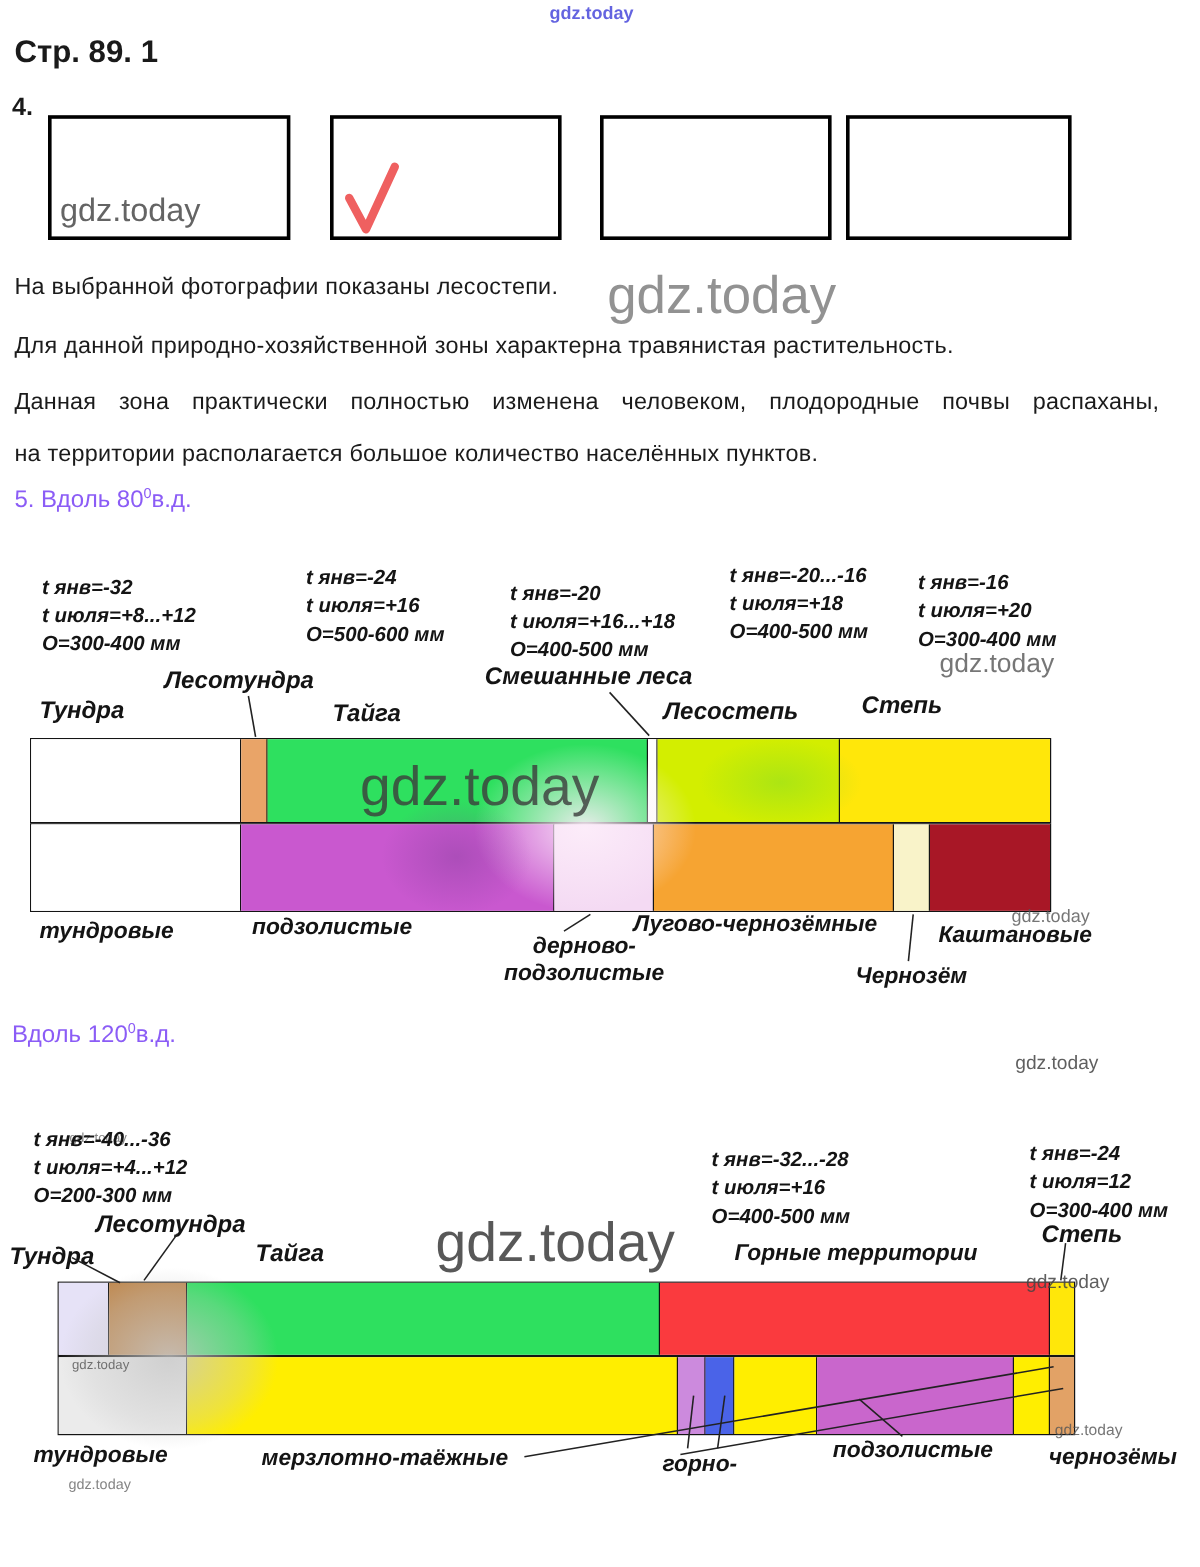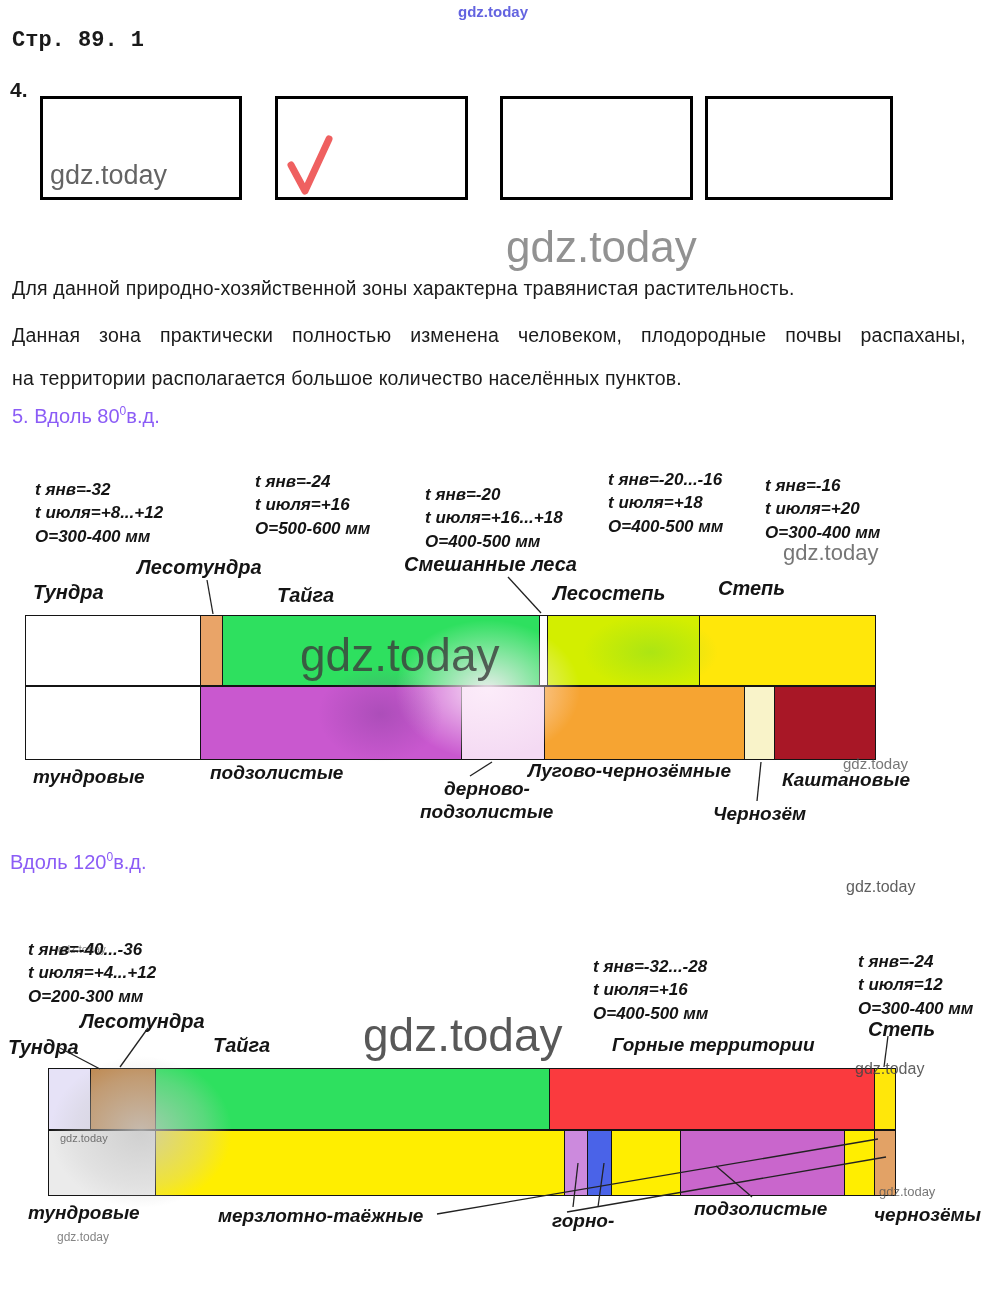--- a/index.html
+++ b/index.html
@@ -2,21 +2,21 @@
 <html><head>
 <meta charset="utf-8">
 <style>
   * { margin:0; padding:0; box-sizing:border-box; }
   html,body { background:#ffffff; }
   body { font-family:"Liberation Sans", sans-serif; }
   #page { position:relative; width:1000px; height:1306px; background:#ffffff; overflow:hidden; color:#1a1a1a; }
 
   .wm { position:absolute; white-space:nowrap; z-index:3; font-family:"Liberation Sans", sans-serif; }
 
-  .h-page { position:absolute; font-weight:700; font-size:22px; z-index:4;font-family:Liberation Mono, monospace; }
+  .h-page { position:absolute; font-weight:700; font-size:26px; z-index:4; }
   .h-num  { position:absolute; font-weight:700; font-size:21px; z-index:4; }
 
   .photo-box { position:absolute; border:3px solid #000; background:#fff; z-index:2; }
 
   .para { position:absolute; font-size:19.5px; letter-spacing:0.2px; color:#1b1b1b; z-index:4; white-space:nowrap; }
   .para.wrap { white-space:normal; }
 
   .h-sec { position:absolute; font-size:20px; color:#8b5cf6; z-index:4; }
   .h-sec sup { font-size:12px; }
 
@@ -43,20 +43,21 @@
 
   <div class="photo-box" style="left:40px;top:96px;width:202px;height:104px"></div>
   <div class="photo-box" style="left:275px;top:96px;width:193px;height:104px"></div>
   <div class="photo-box" style="left:500px;top:96px;width:193px;height:104px"></div>
   <div class="photo-box" style="left:705px;top:96px;width:188px;height:104px"></div>
 
   <svg class="check-svg" style="left:286px;top:133px" width="48" height="64" viewBox="0 0 48 64">
     <path d="M5 32 L19 58 L43 6" fill="none" stroke="#ef6060" stroke-width="7" stroke-linecap="round" stroke-linejoin="round"></path>
   </svg>
 
+  <div class="para" style="left:12px;top:228px">На выбранной фотографии показаны лесостепи.</div>
   <div class="para" style="left:12px;top:277px">Для данной природно-хозяйственной зоны характерна травянистая растительность.</div>
   <div class="para wrap" style="left:12px;top:324px;width:954px;text-align:justify;text-align-last:justify">Данная зона практически полностью изменена человеком, плодородные почвы распаханы,</div>
   <div class="para" style="left:12px;top:367px">на территории располагается большое количество населённых пунктов.</div>
 
   <div class="h-sec" style="left:12px;top:404px"><span>5. Вдоль 80</span><sup>0</sup><span>в.д.</span></div>
 
   <div class="h-sec" style="left:10px;top:850px"><span>Вдоль 120</span><sup>0</sup><span>в.д.</span></div>
 
   <div class="blob" style="left:395px;top:620px;width:185px;height:140px;background:radial-gradient(closest-side, rgba(253,238,250,0.9), rgba(253,238,250,0))"></div>
   <div class="blob" style="left:318px;top:666px;width:125px;height:96px;background:radial-gradient(closest-side, rgba(125,60,150,0.38), rgba(125,60,150,0))"></div>

